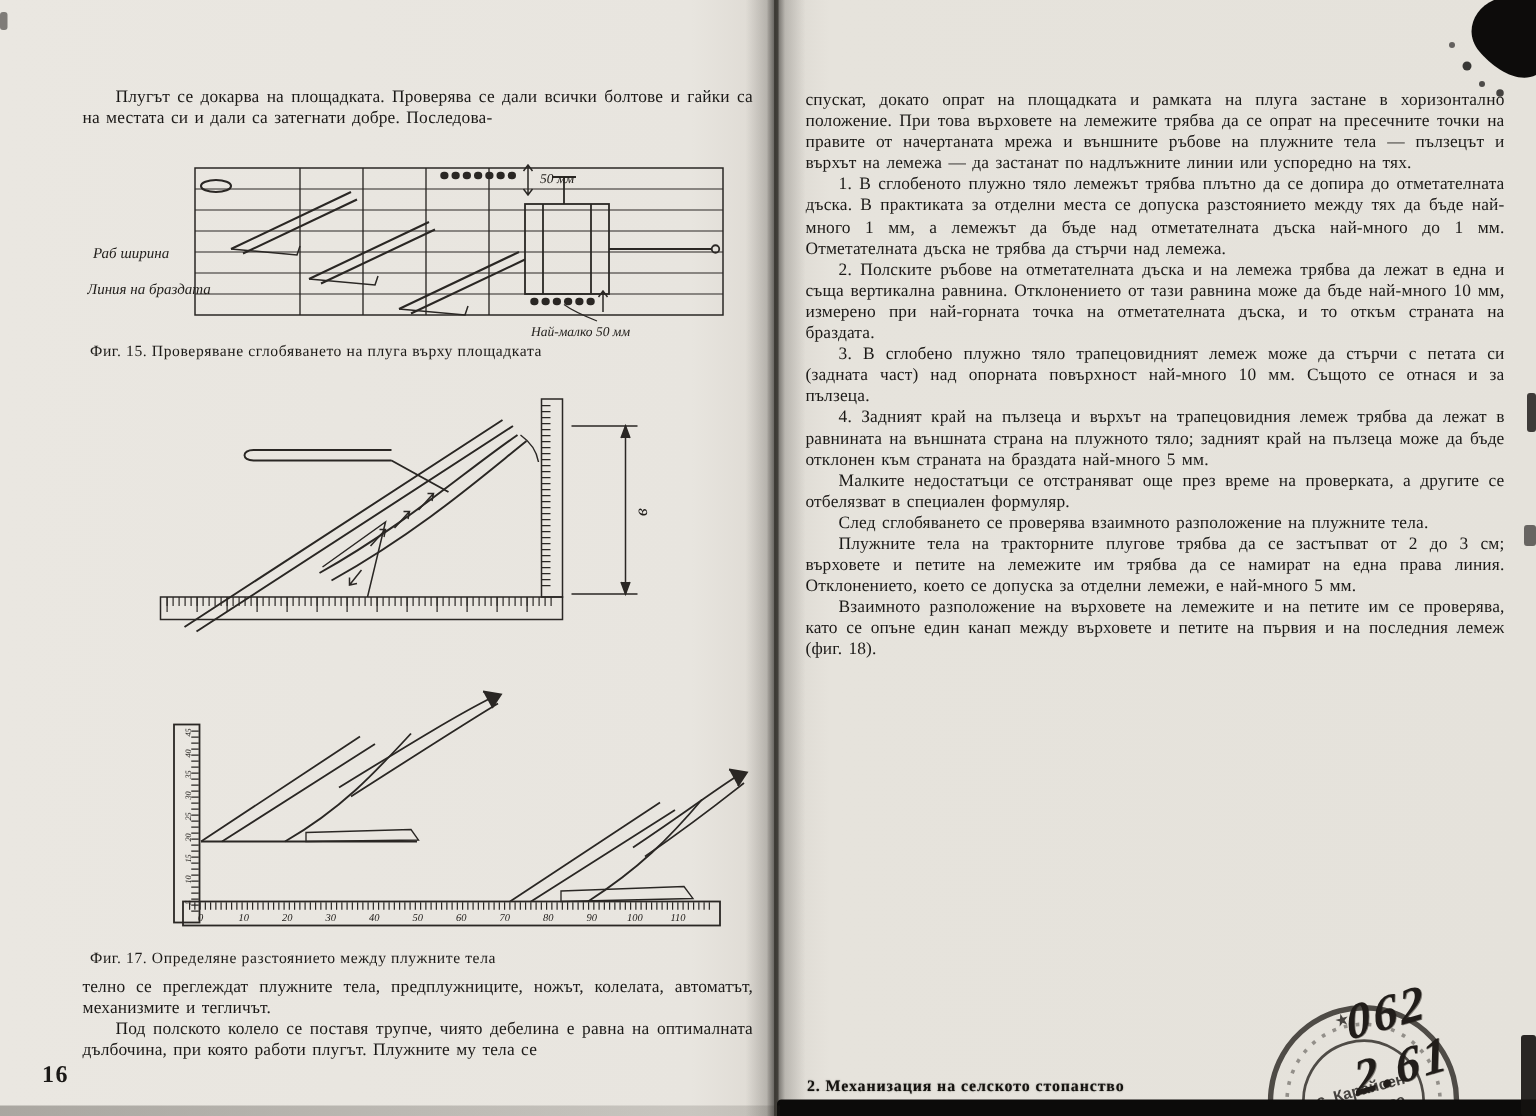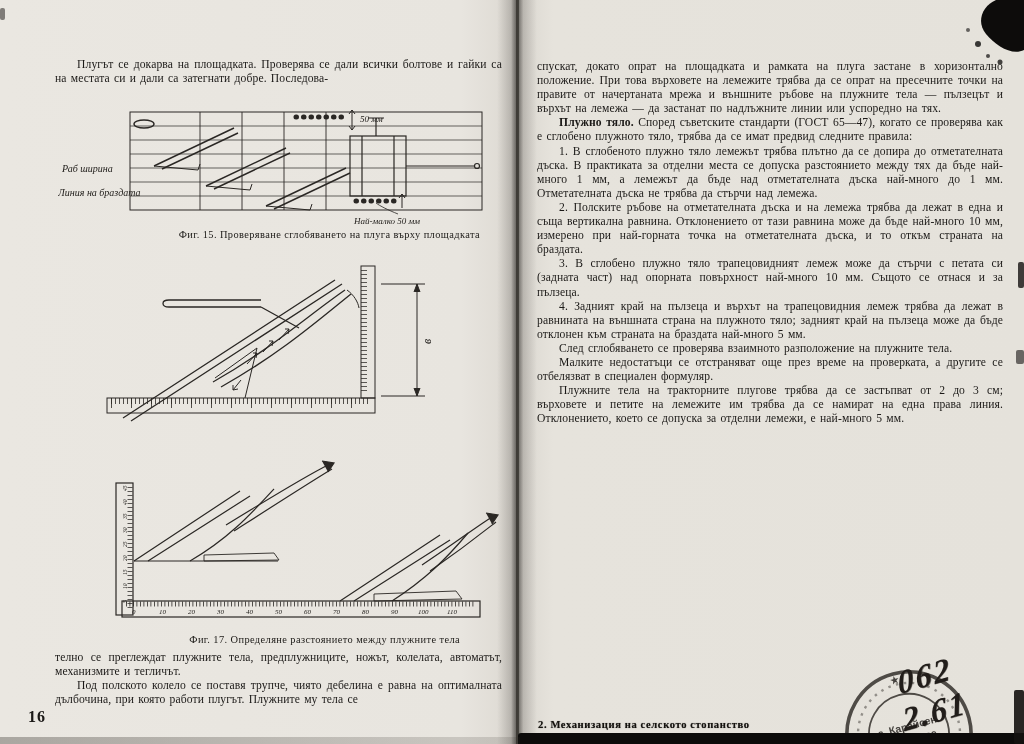--- a/index.html
+++ b/index.html
@@ -8,21 +8,21 @@
   .page{position:absolute;top:0;height:744px;}
   #page-left{left:0;width:512px;background:linear-gradient(to right,#eae7e1 0%,#e8e5df 90%,#ddd9d2 100%);}
   #page-right{left:512px;width:512px;background:linear-gradient(to right,#d8d4cd 0%,#e6e3dc 8%,#e5e2db 100%);}
   #gutter{position:absolute;left:497px;top:0;width:40px;height:744px;
           background:linear-gradient(to right,rgba(30,28,25,0) 0%,rgba(30,28,25,.20) 35%,rgba(25,23,20,.65) 50%,rgba(30,28,25,.18) 66%,rgba(30,28,25,0) 100%);}
   #gutter-core{position:absolute;left:516px;top:0;width:3px;height:744px;background:#33302b;opacity:.75;}
   .book{font-size:11.6px;line-height:14.1px;text-align:justify;margin:0;word-spacing:1.2px;letter-spacing:.1px;}
   .indent{text-indent:1.9em;}
   .lp-block{position:absolute;left:55px;width:447px;}
   .rp-block{position:absolute;left:25px;width:466px;}
-  .caption{position:absolute;text-align:right;font-size:10.4px;letter-spacing:.4px;color:#1d1b18;}
+  .caption{position:absolute;text-align:left;font-size:10.4px;letter-spacing:.4px;color:#1d1b18;}
   .figure{position:absolute;}
   svg text{font-family:"Liberation Serif","DejaVu Serif",serif;fill:#23201d;}
   #page-num{position:absolute;left:28px;top:708px;font-size:16px;font-weight:bold;letter-spacing:1px;}
   #footer-sig{position:absolute;left:26px;top:719px;font-size:10.6px;font-weight:bold;letter-spacing:.6px;color:#14120e;text-shadow:0 0 1px rgba(0,0,0,.55);}
   #bottom-bar{position:absolute;left:518px;top:733px;width:506px;height:11px;background:#0c0b0a;border-radius:3px 0 0 0;}
   #bottom-smudge{position:absolute;left:0;top:737px;width:520px;height:7px;background:linear-gradient(to right,rgba(50,46,40,.35),rgba(50,46,40,.15));}
   #corner-blob{position:absolute;left:938px;top:0;width:86px;height:76px;}
   .edge-mark{position:absolute;background:#141210;border-radius:2px;}
   #stamp{position:absolute;left:808px;top:642px;width:210px;height:102px;opacity:.82;}
   #handwriting{position:absolute;left:898px;top:648px;font-size:33px;font-style:italic;font-weight:bold;
@@ -185,28 +185,28 @@
       <p class="book indent">Под полското колело се поставя трупче, чиято дебелина е равна на оптималната дълбочина, при която работи плугът.  Плужните му тела се</p>
     </div>
 
     <div id="page-num">16</div>
   </div>
 
   <div class="page" id="page-right">
 
     <div class="rp-block" style="top:60px;height:658px;overflow:hidden;">
       <p class="book">спускат, докато опрат на площадката и рамката на плуга застане в хоризонтално положение. При това върховете на лемежите трябва да се опрат на пресечните точки на правите от начертаната мрежа и външните ръбове на плужните тела — пълзецът и върхът на лемежа — да застанат по надлъжните линии или успоредно на тях.</p>
-      <p class="book indent"><b>Плужно тяло.</b><span> Според съветските стандарти (ГОСТ 65—47), когато се проверява как е сглобено плужното тяло, трябва да се имат предвид следните правила:</span></p>
       <p class="book indent">1. В сглобеното плужно тяло лемежът трябва плътно да се допира до отметателната дъска. В практиката за отделни места се допуска разстоянието между тях да бъде най-много 1 мм, а лемежът да бъде над отметателната дъска най-много до 1 мм. Отметателната дъска не трябва да стърчи над лемежа.</p>
       <p class="book indent">2. Полските ръбове на отметателната дъска и на лемежа трябва да лежат в една и съща вертикална равнина. Отклонението от тази равнина може да бъде най-много 10 мм, измерено при най-горната точка на отметателната дъска, и то откъм страната на браздата.</p>
       <p class="book indent">3. В сглобено плужно тяло трапецовидният лемеж може да стърчи с петата си (задната част) над опорната повърхност най-много 10 мм. Същото се отнася и за пълзеца.</p>
       <p class="book indent">4. Задният край на пълзеца и върхът на трапецовидния лемеж трябва да лежат в равнината на външната страна на плужното тяло; задният край на пълзеца може да бъде отклонен към страната на браздата най-много 5 мм.</p>
+      <p class="book indent">Малките недостатъци се отстраняват още през време на проверката, а другите се отбелязват в специален формуляр.</p>
       <p class="book indent">След сглобяването се проверява взаимното разположение на плужните тела.</p>
-      <p class="book indent">Малките недостатъци се отстраняват още през време на проверката, а другите се отбелязват в специален формуляр.</p>
       <p class="book indent">Плужните тела на тракторните плугове трябва да се застъпват от 2 до 3 см; върховете и петите на лемежите им трябва да се намират на една права линия. Отклонението, което се допуска за отделни лемежи, е най-много 5 мм.</p>
+      <p class="book indent">Взаимното разположение на върховете на лемежите и на петите им се проверява, като се опъне един канап между върховете и петите на първия и на последния лемеж (фиг. 18).</p>
     </div>
 
     <div id="footer-sig">2. Механизация на селското стопанство</div>
   </div>
 
   <div id="gutter"></div>
   <div id="gutter-core"></div>
 
   <svg id="stamp" viewBox="0 0 210 102">
     <g transform="rotate(-15 100 88)" stroke="#2e2a26" fill="none">

